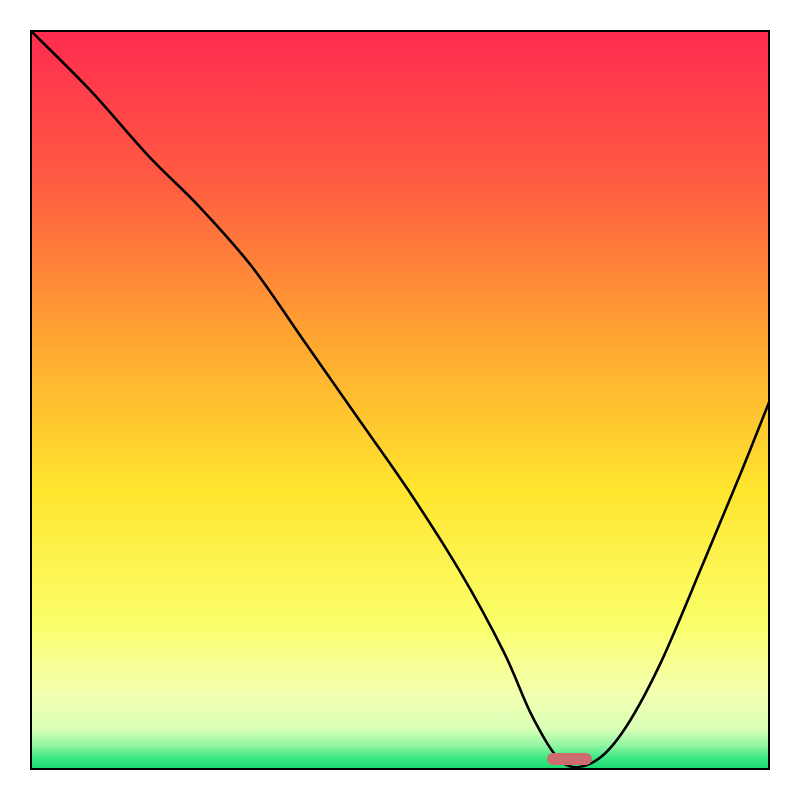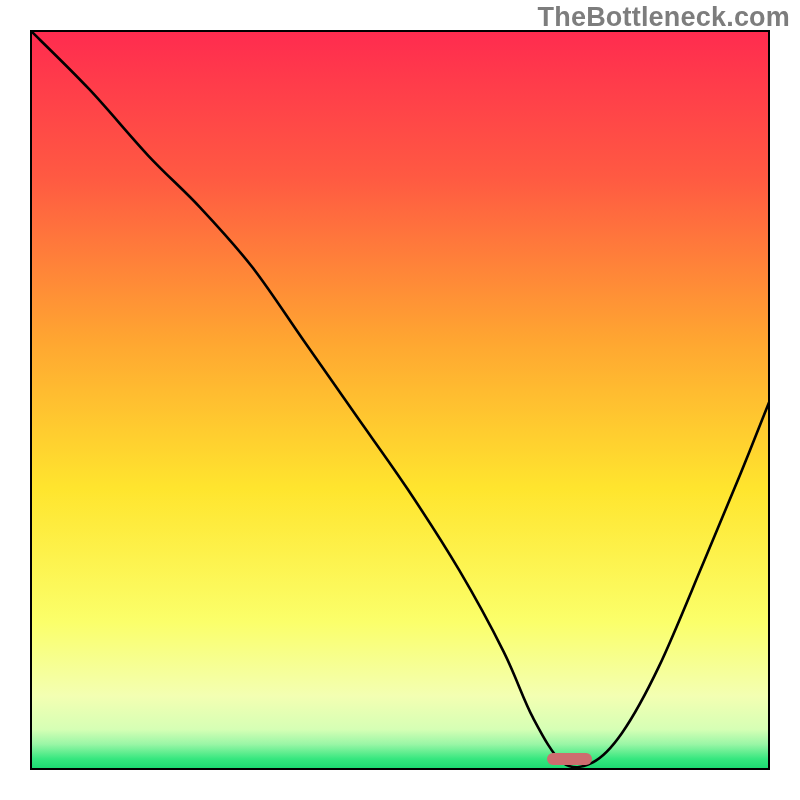--- a/index.html
+++ b/index.html
@@ -53,21 +53,20 @@
     position: absolute;
     height: 12px;
     border-radius: 9px;
     background: #cd6d6f;
   }
 </style>
 </head>
 <body>
 <div class="stage">
 
-  <div class="watermark">TheBottleneck.com</div>
 
   <div class="plot-area">
     <svg class="bg-svg" viewBox="0 0 740 740" preserveAspectRatio="none">
       <defs>
         <linearGradient id="grad" x1="0" y1="0" x2="0" y2="1">
             <stop offset="0.00%" stop-color="#ff2b4f"></stop>
             <stop offset="20.00%" stop-color="#ff5a42"></stop>
             <stop offset="42.00%" stop-color="#ffa631"></stop>
             <stop offset="62.00%" stop-color="#ffe52e"></stop>
             <stop offset="80.00%" stop-color="#fbff6a"></stop>

